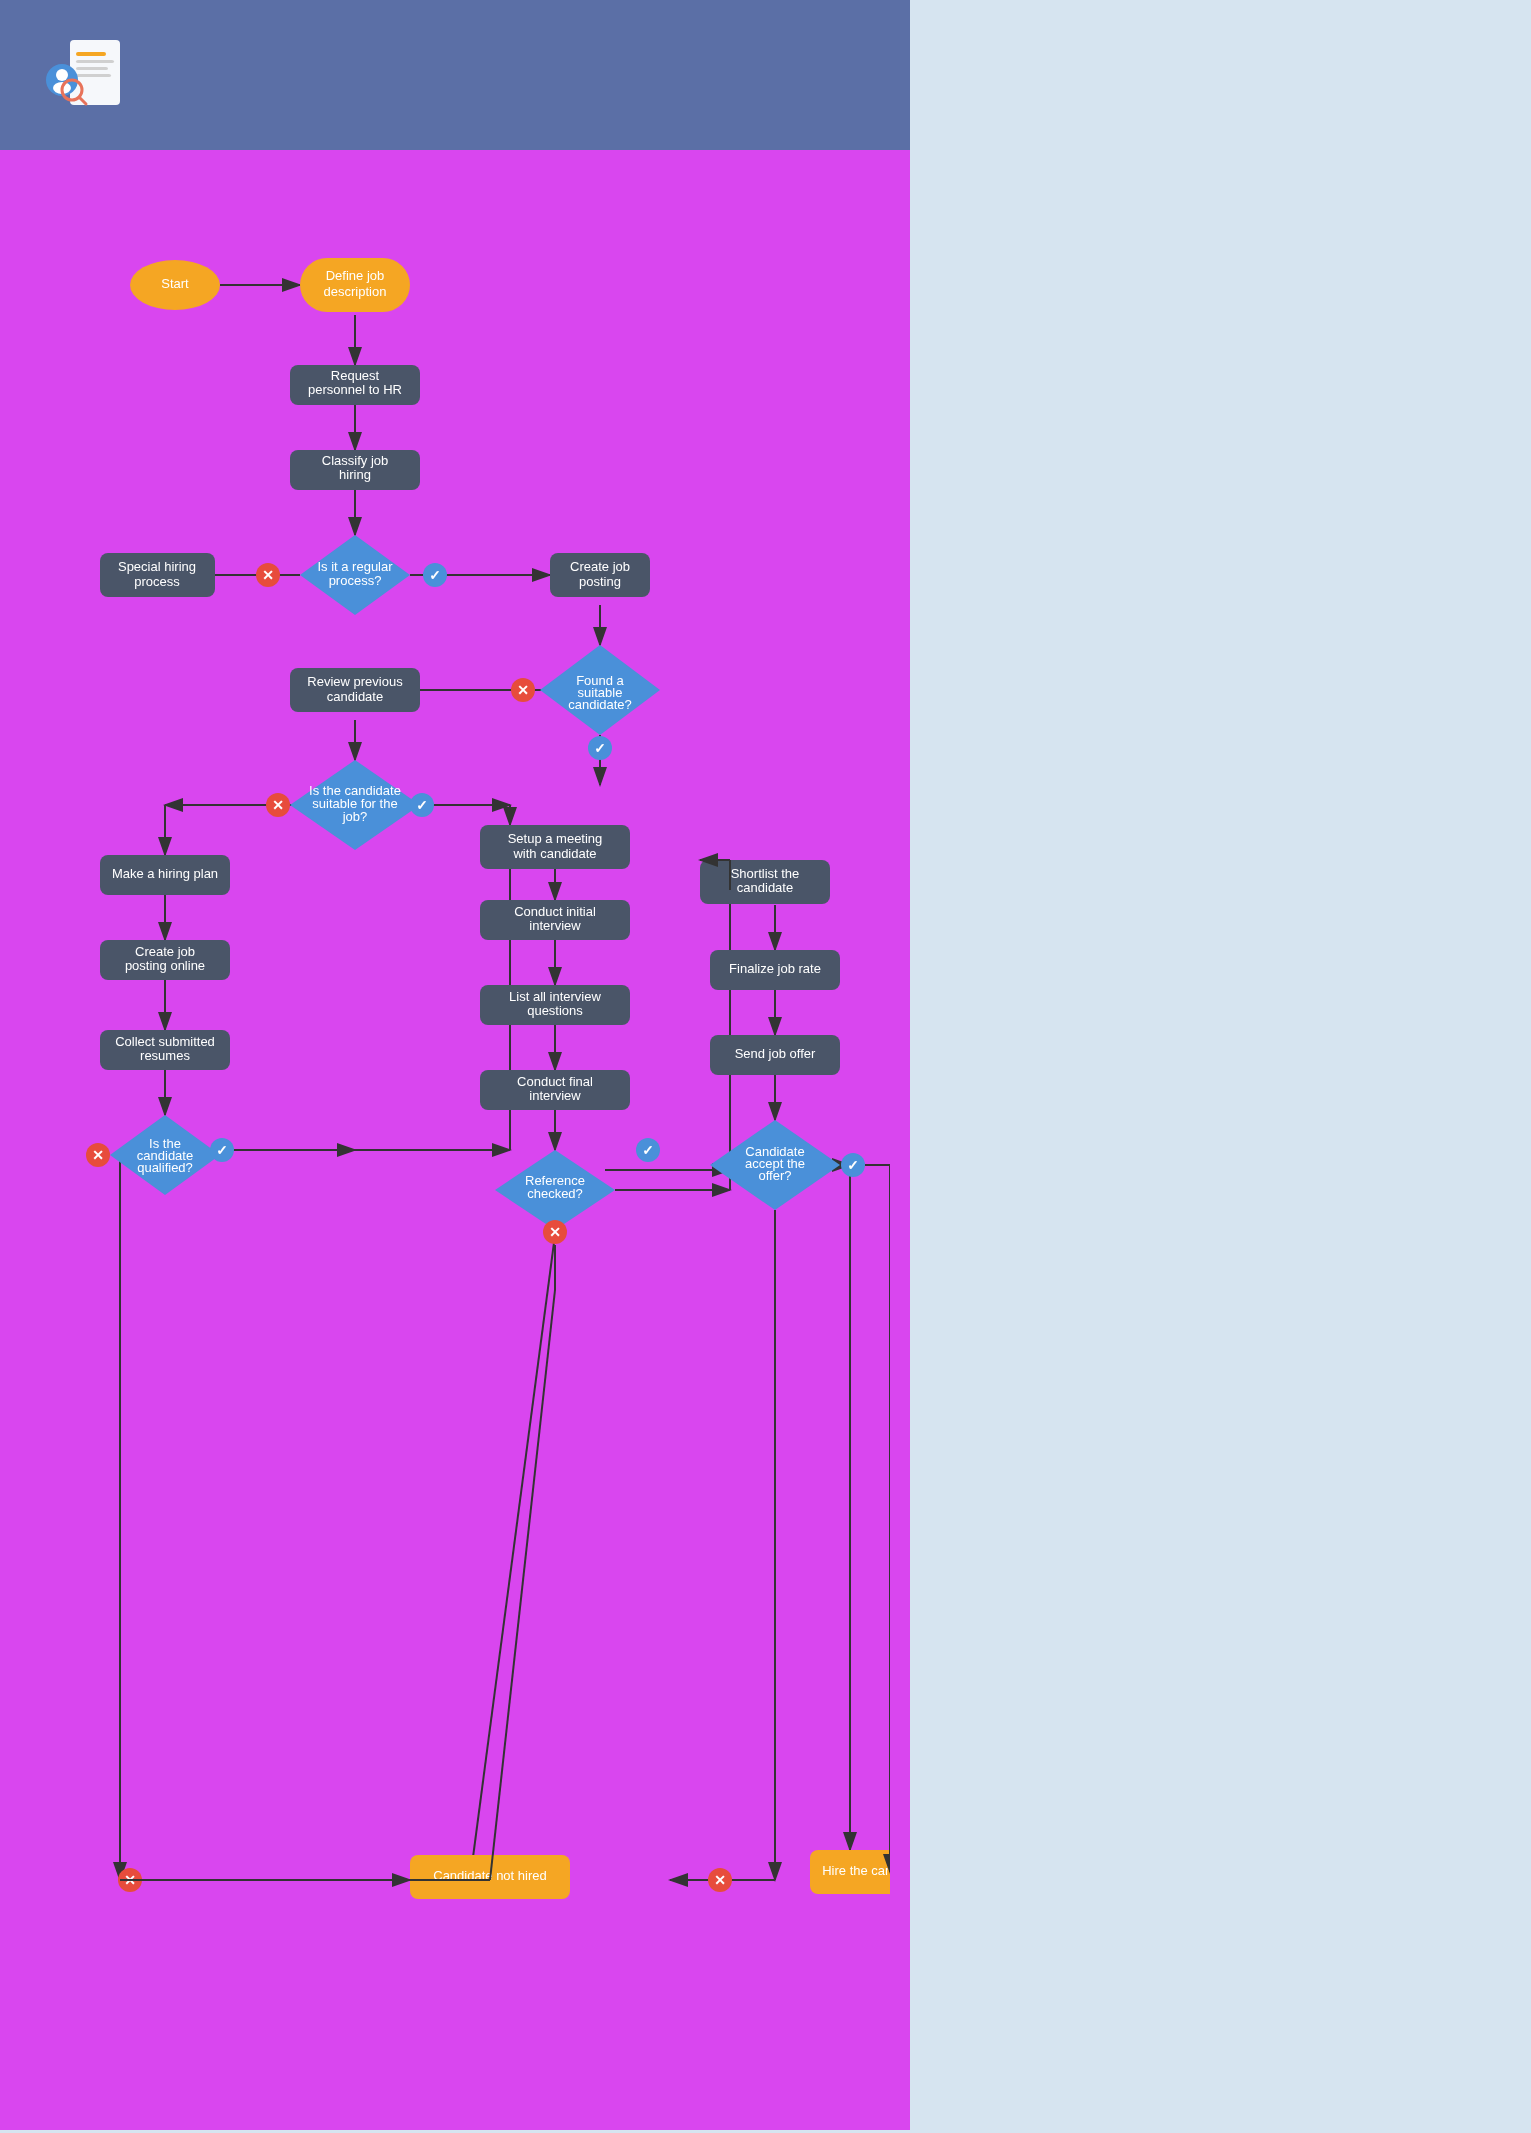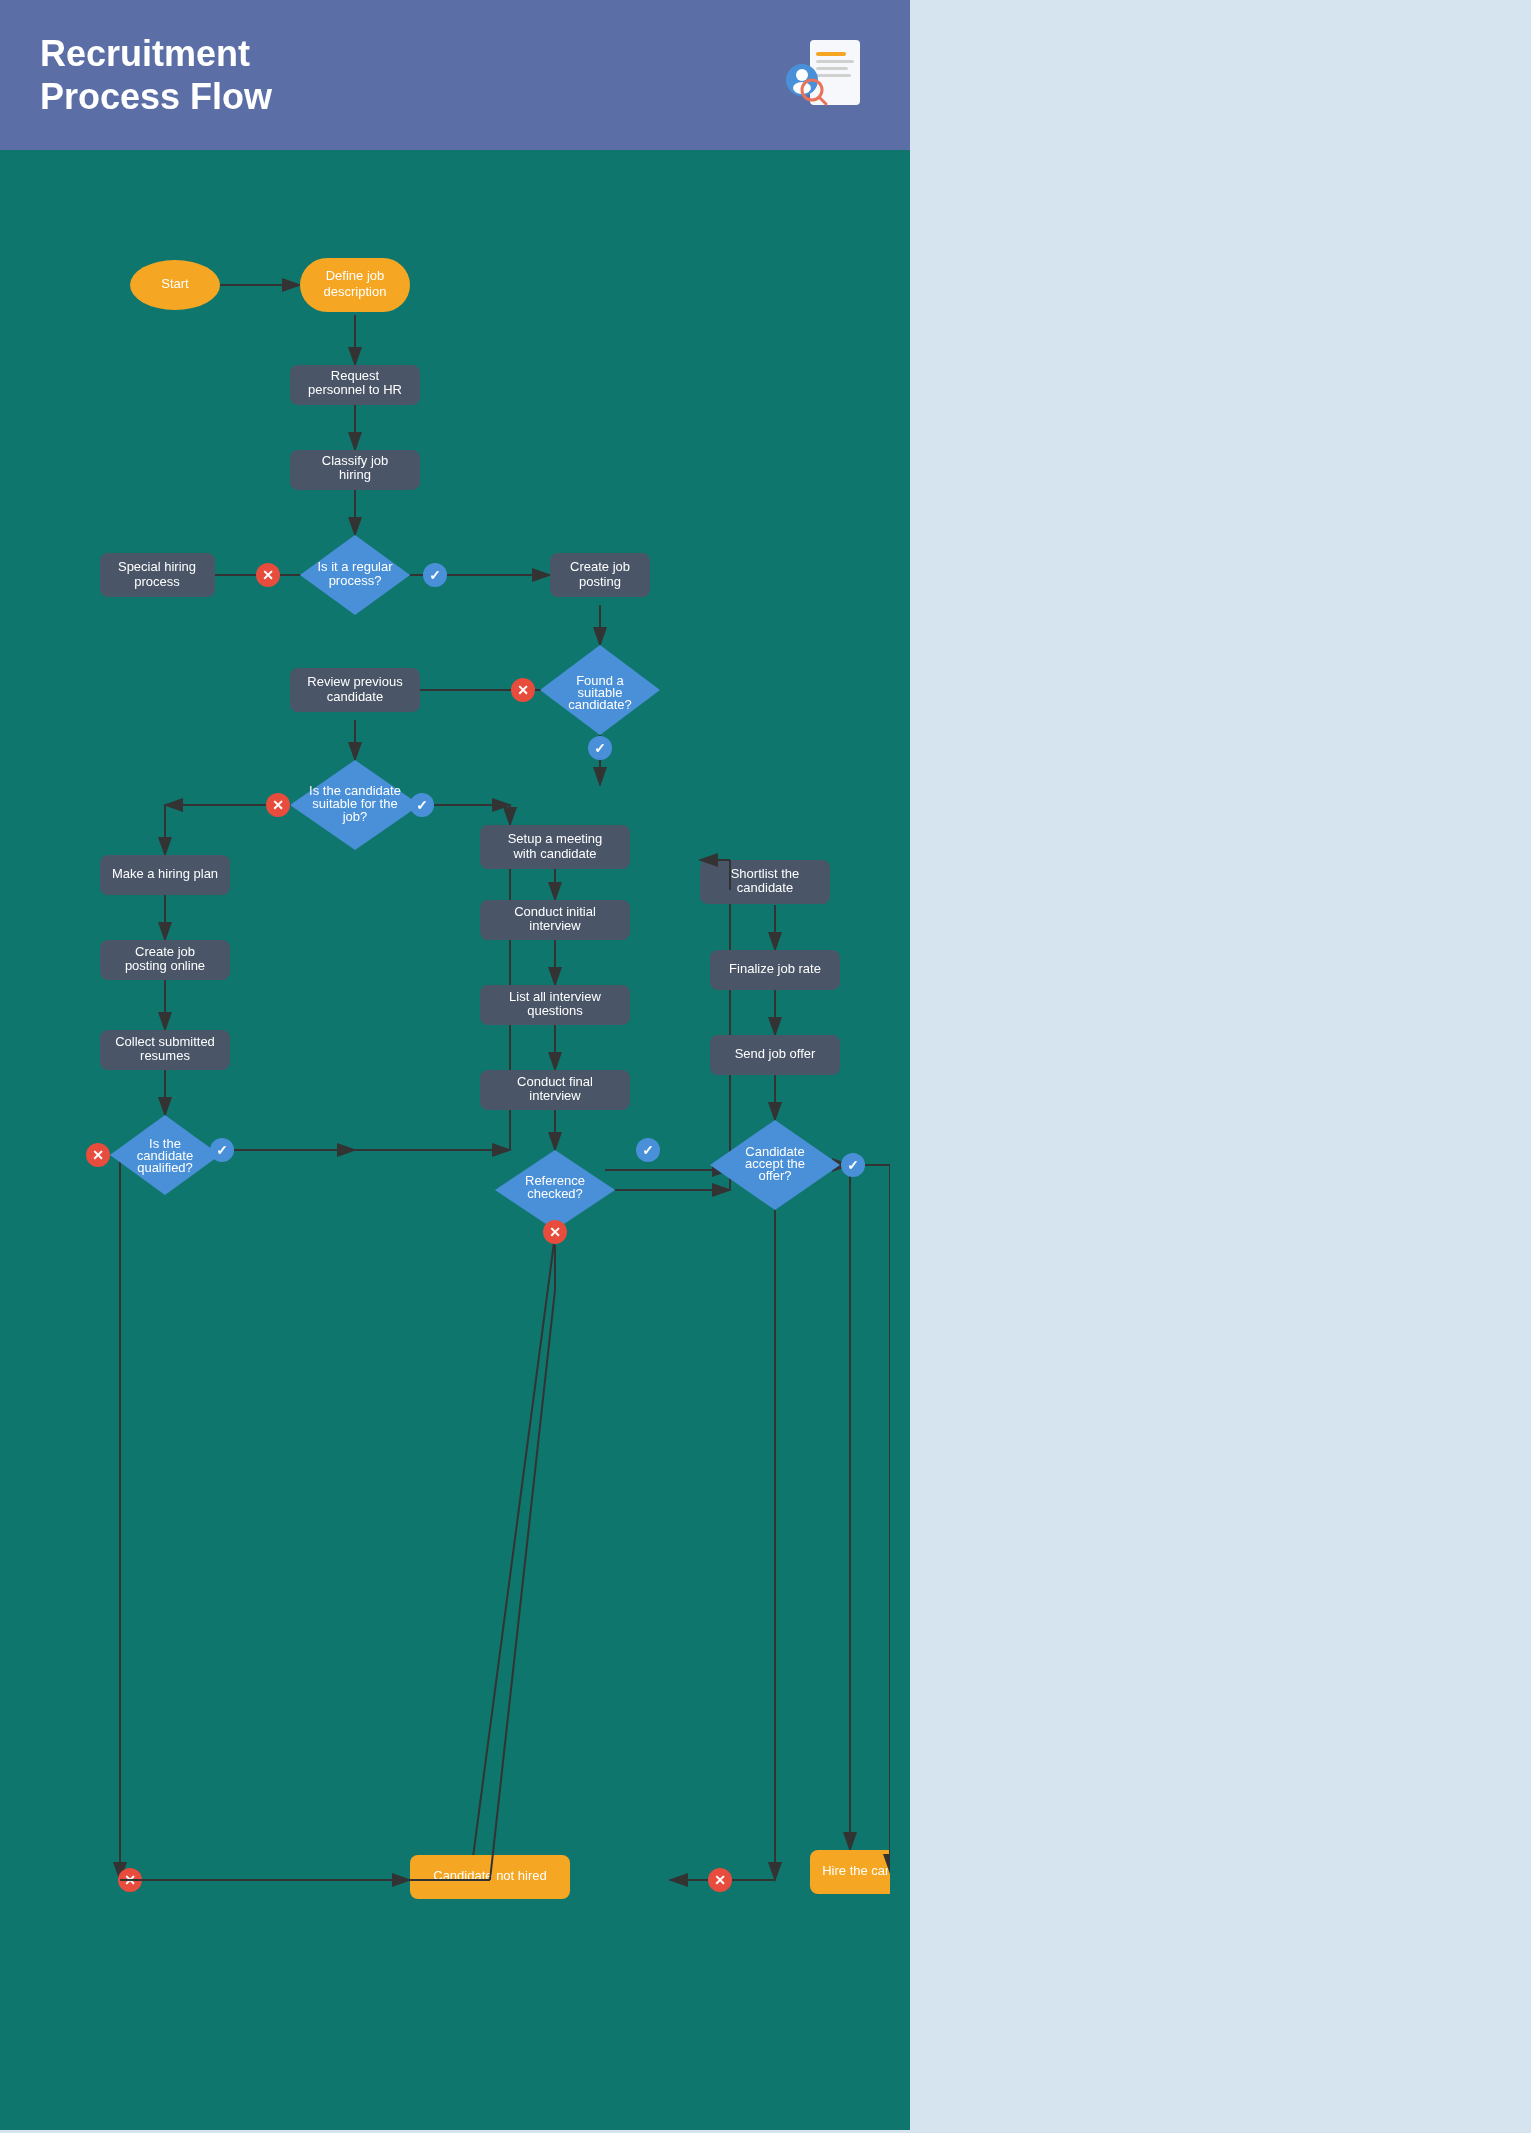--- a/index.html
+++ b/index.html
@@ -24,21 +24,21 @@
       line-height: 1.2;
     }
     .header-icon {
       width: 90px;
       height: 90px;
     }
 
     .flowchart {
       padding: 40px 20px;
       position: relative;
-      background: #0f766e;
+      background: #d946ef;
     }
 
     
     .flowchart-svg {
       display: block;
       margin: 0 auto;
     }
 
     text {
       font-family: 'Segoe UI', Arial, sans-serif;
@@ -77,24 +77,20 @@
       font-size: 14px;
       font-weight: 700;
       dominant-baseline: middle;
       text-anchor: middle;
     }
   </style>
 </head>
 <body>
 
 <div class="header">
-  <div class="header-title">
-    <span>Recruitment</span><br>
-    <span>Process Flow</span>
-  </div>
 
   <svg class="header-icon" viewBox="0 0 90 90">
 
     <rect x="30" y="10" width="50" height="65" rx="4" fill="white" opacity="0.95"></rect>
     <rect x="36" y="22" width="30" height="4" rx="2" fill="#f5a623"></rect>
     <rect x="36" y="30" width="38" height="3" rx="2" fill="#d0d0d0"></rect>
     <rect x="36" y="37" width="32" height="3" rx="2" fill="#d0d0d0"></rect>
     <rect x="36" y="44" width="35" height="3" rx="2" fill="#d0d0d0"></rect>
 
     <circle cx="22" cy="50" r="16" fill="#4a90d9"></circle>

